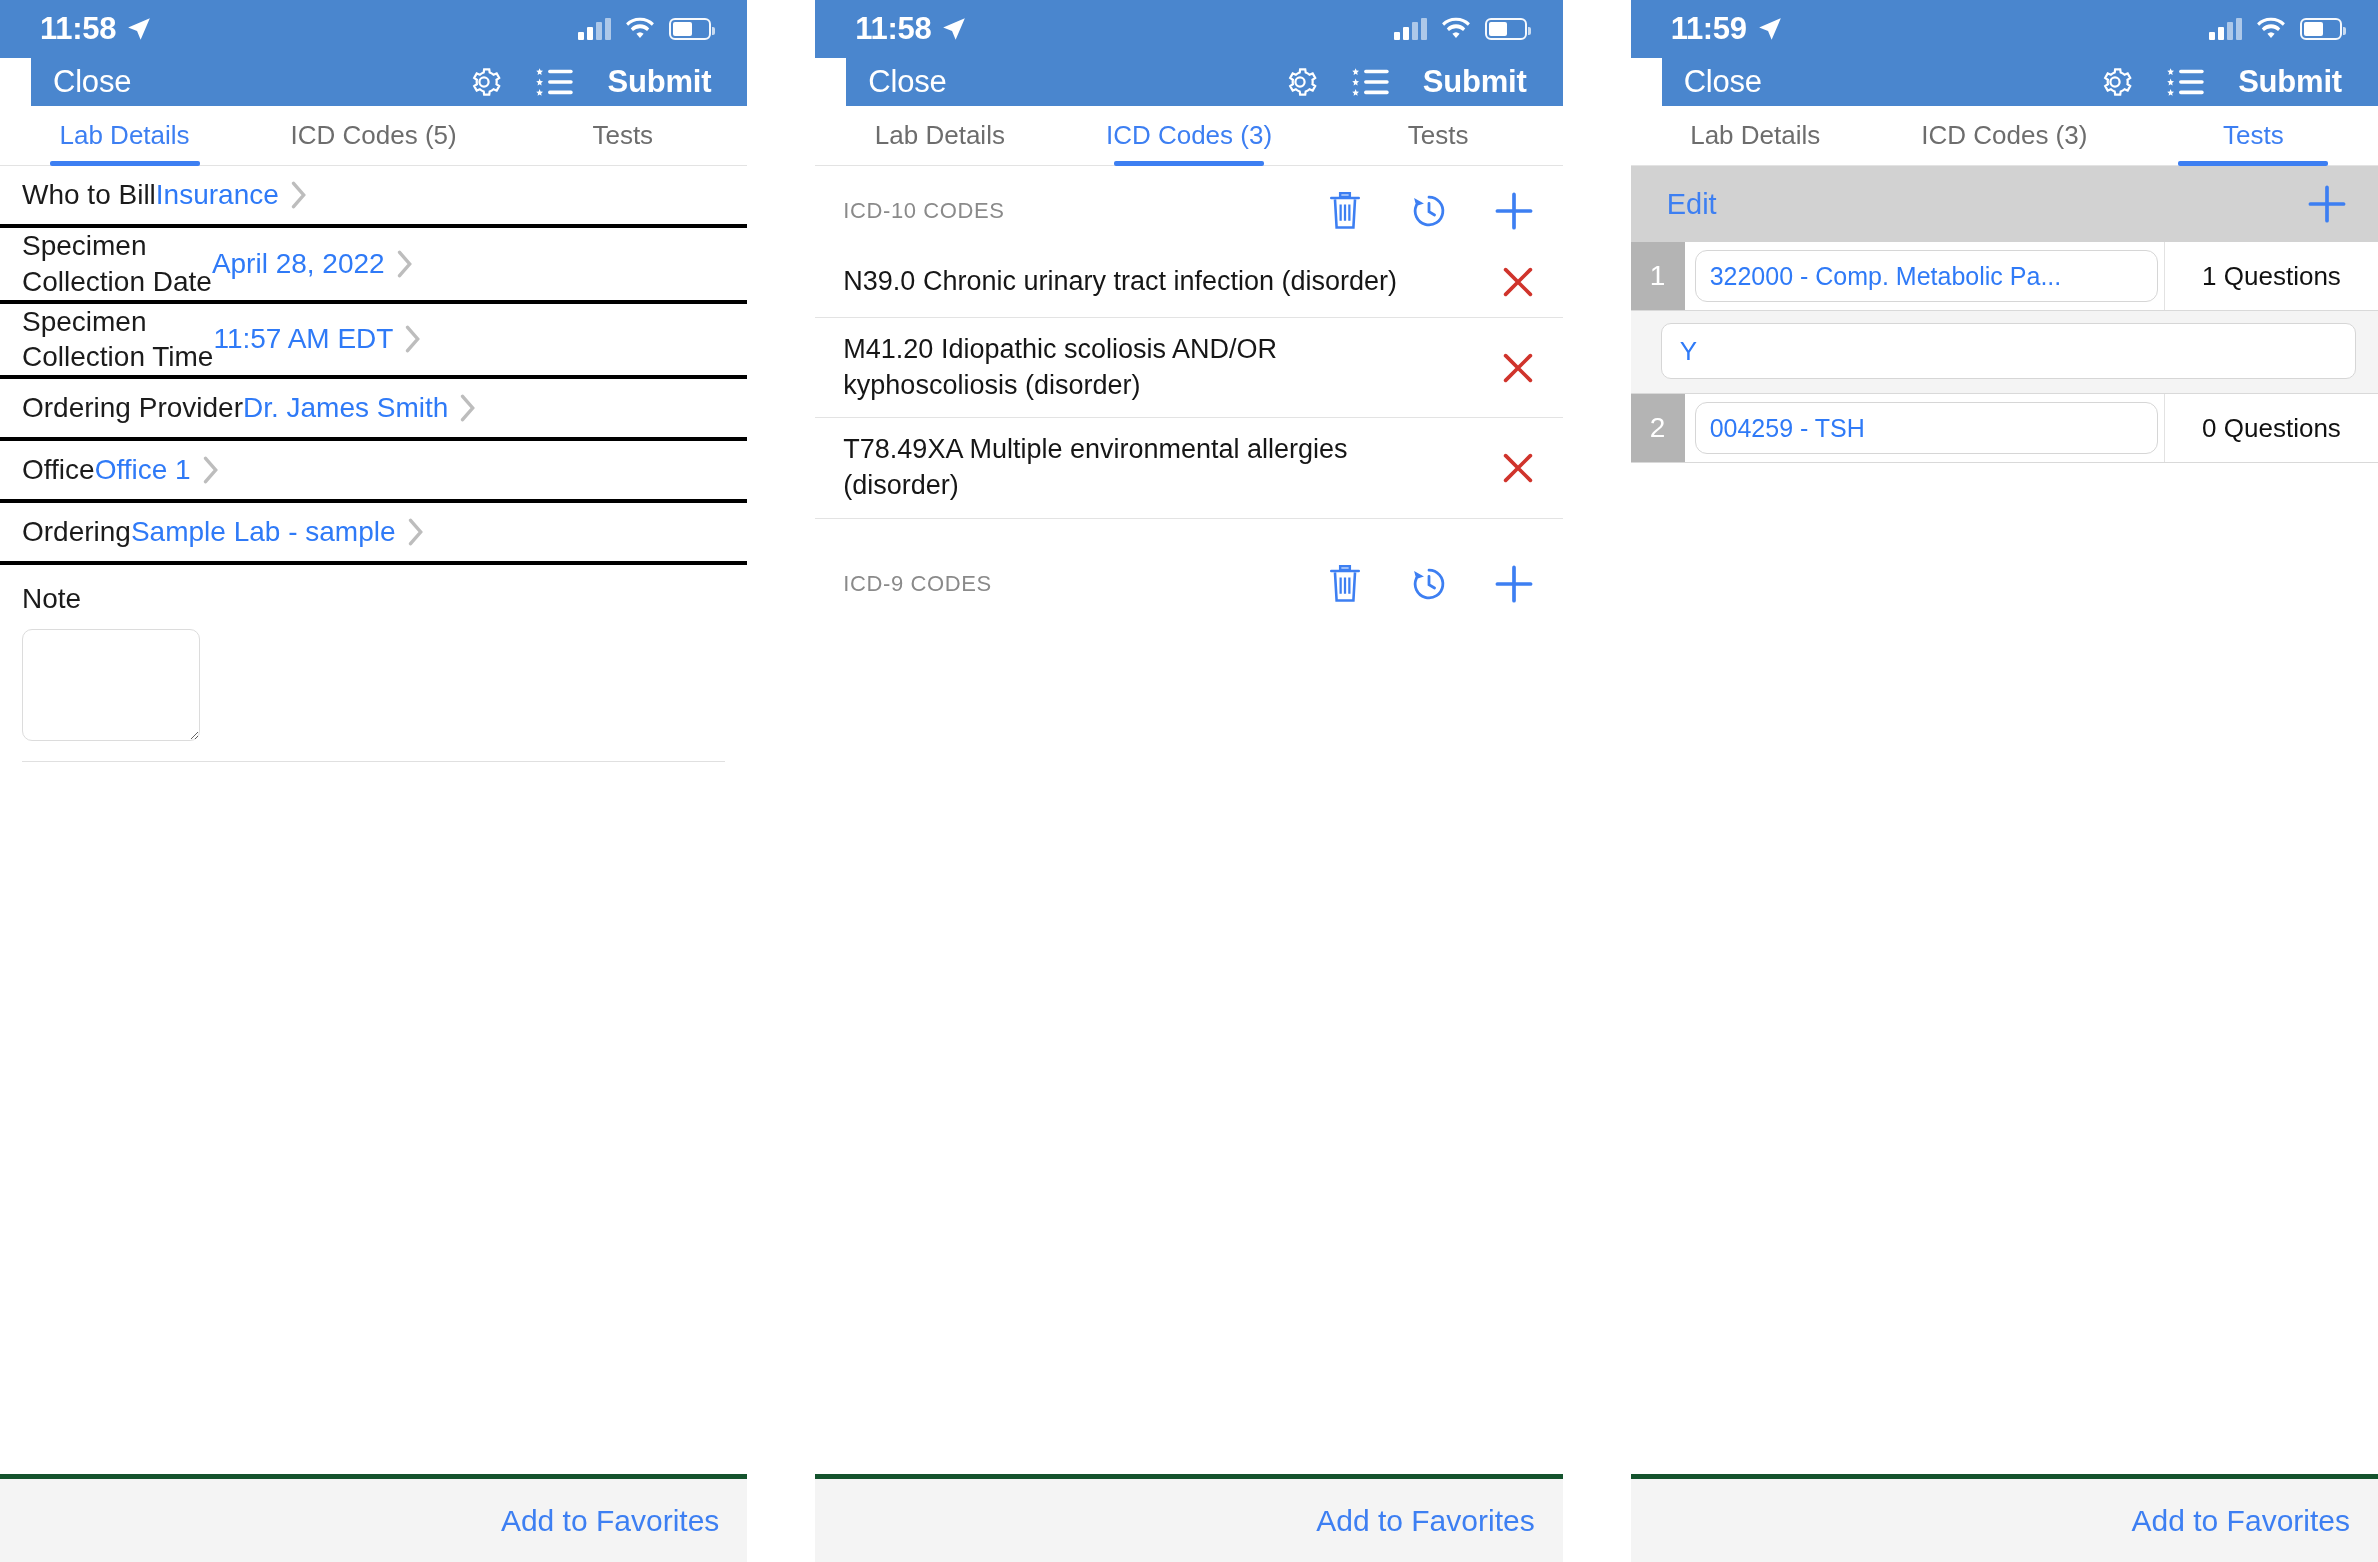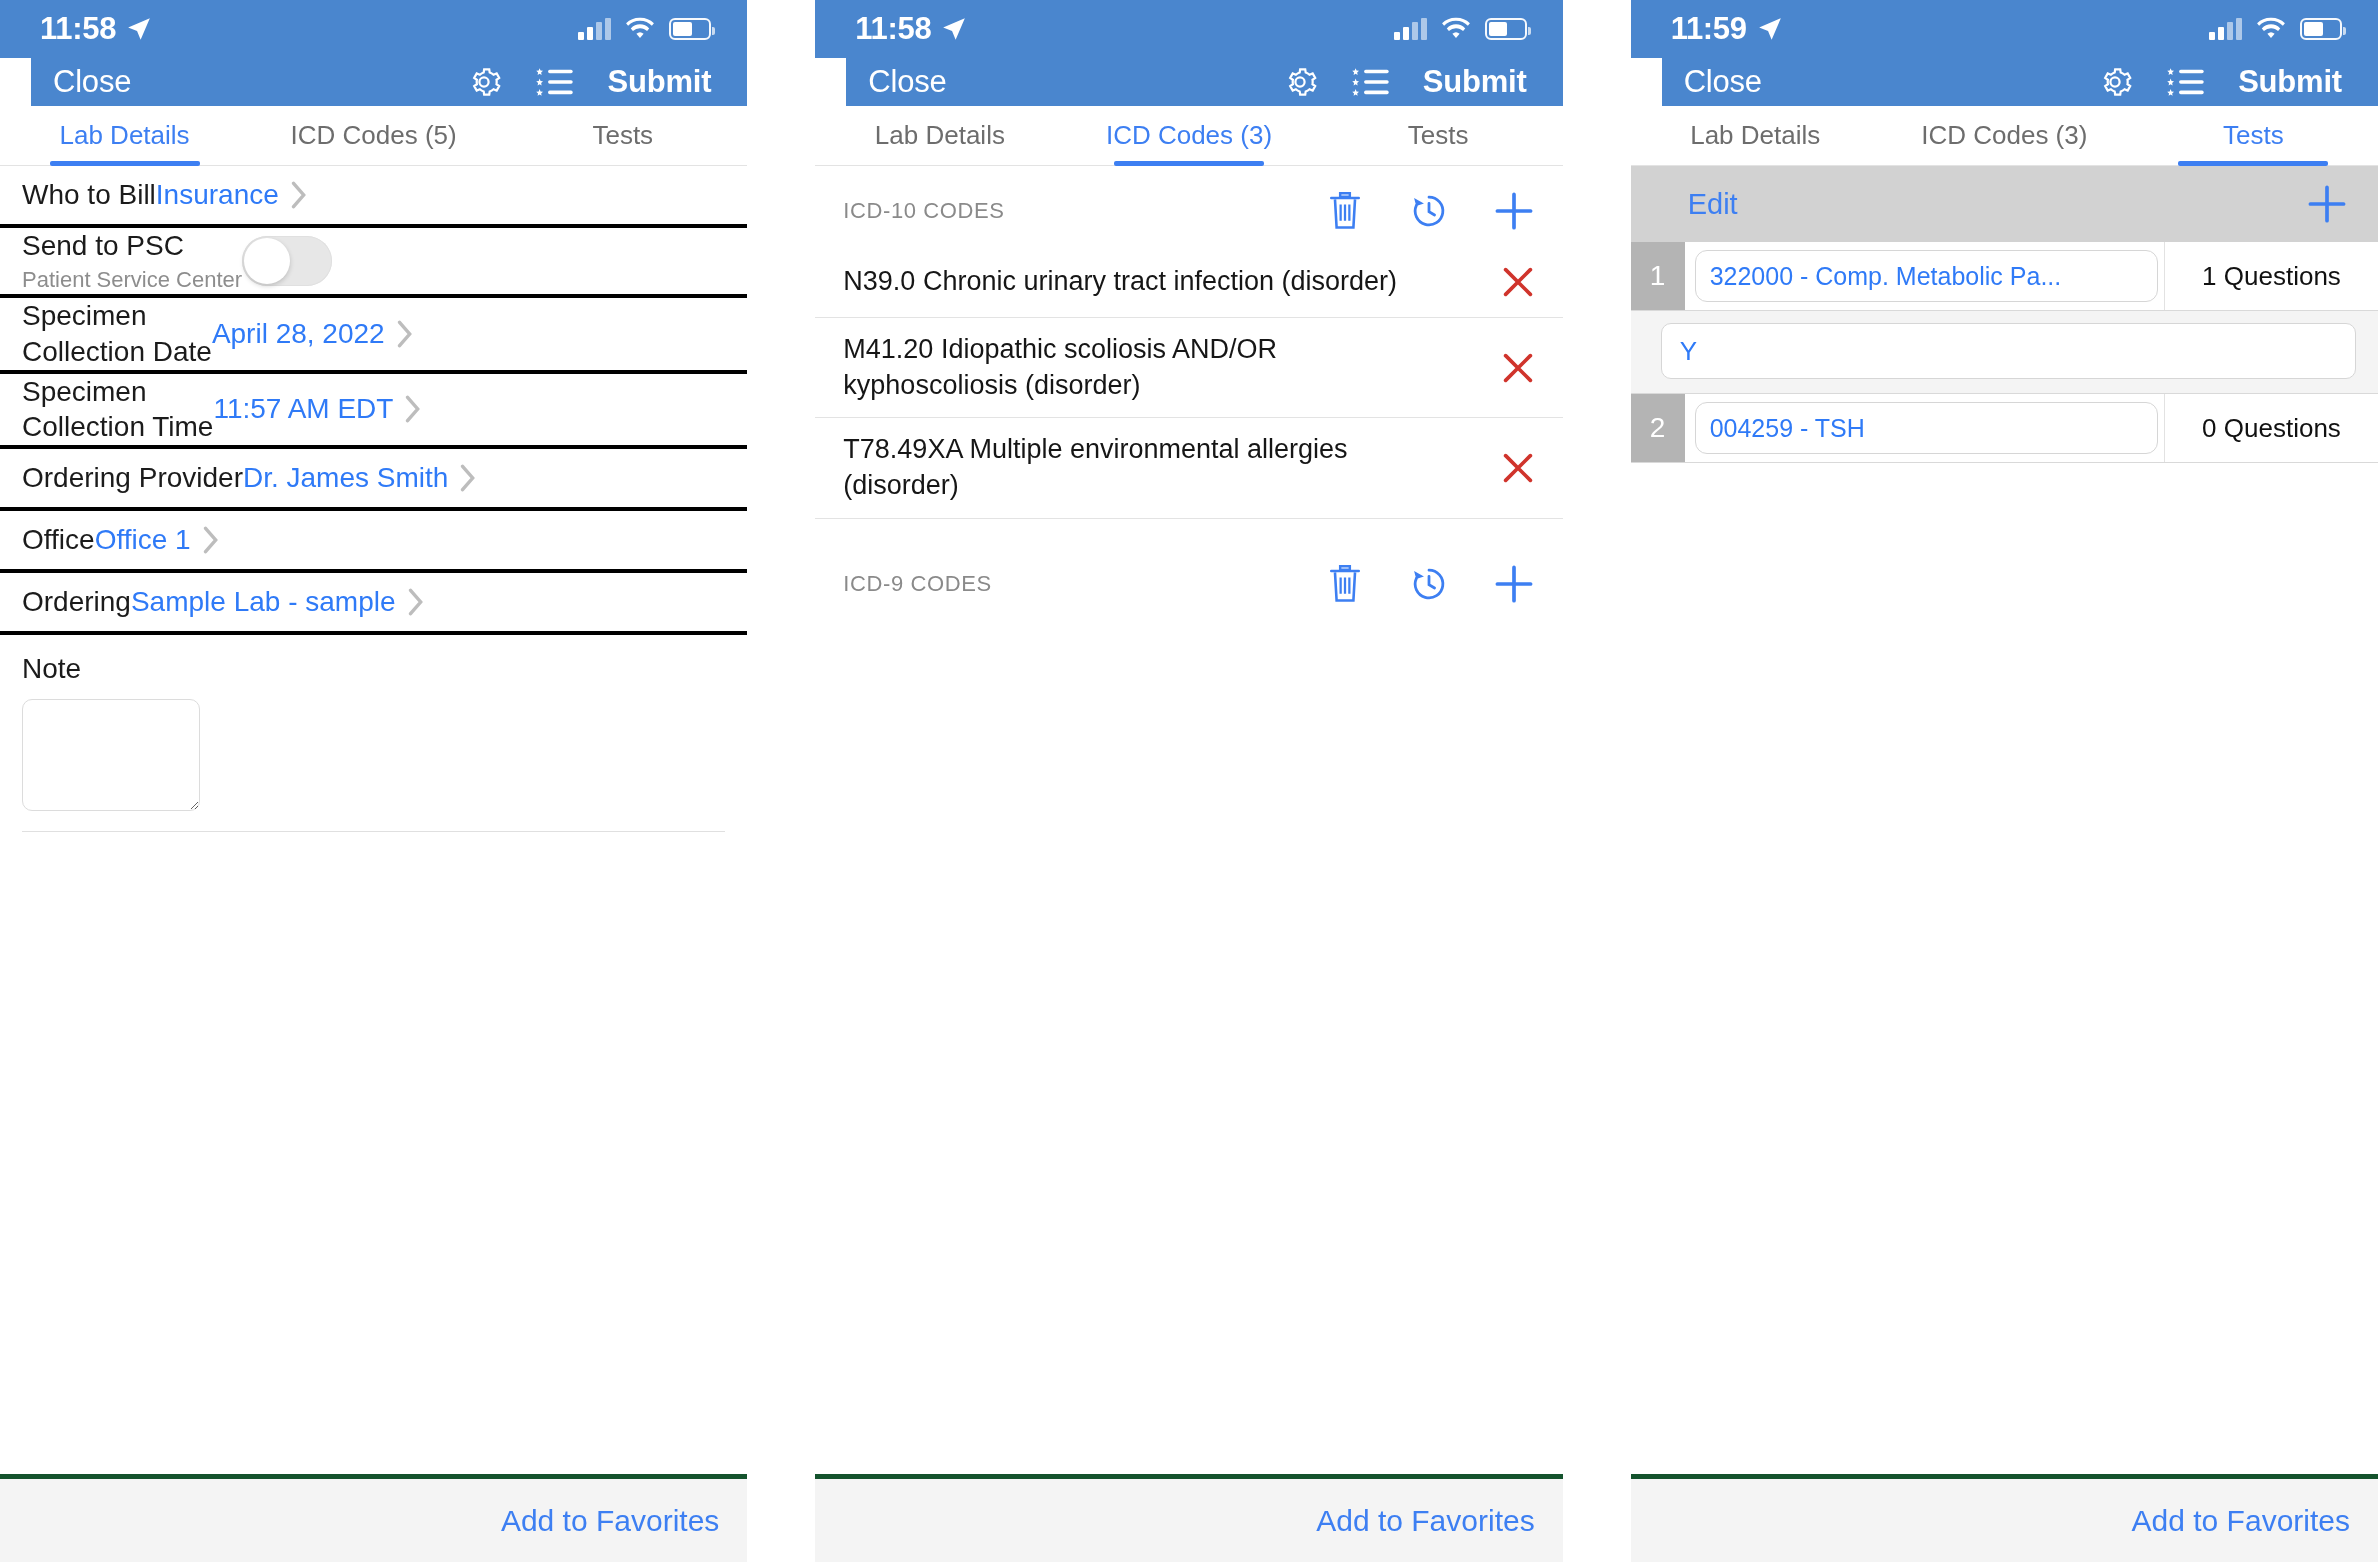--- a/index.html
+++ b/index.html
@@ -205,21 +205,21 @@
   .icd-text { font-size: 27px; color:#161616; line-height: 1.32; max-width: 600px; }
   .x-ico { width: 34px; height: 34px; display:block; flex:none; }
 
   
   .tests-bar {
     background: #d2d2d2;
     height: 76px;
     display:flex; align-items:center; justify-content: space-between;
     padding: 0 30px 0 36px;
   }
-  .tests-edit { color:#3d7ff2; font-size: 29px; margin-left: 21px; }
+  .tests-edit { color:#3d7ff2; font-size: 29px; }
   .test-row {
     display:flex; align-items:stretch;
     border-bottom: 1px solid #d9d9d9;
     background:#ffffff;
     min-height: 66px;
   }
   .test-num {
     width: 54px; flex:none;
     background: #b4b4b4;
     color: #ffffff;
@@ -336,29 +336,20 @@
       <div class="row">
         <span class="lbl">Who to Bill</span>
         <span class="rgt">
           <span>Insurance</span>
           <svg class="chev" viewBox="0 0 10 18">
               <path d="M1.5 1.5L8 9l-6.5 7.5" fill="none" stroke="#bdbdbd" stroke-width="2.2" stroke-linecap="round"></path>
             </svg>
         </span>
       </div>
 
-      <div class="row">
-        <span class="lbl">
-          <span>Send to PSC</span>
-          <span class="sub">Patient Service Center</span>
-        </span>
-        <span class="toggle">
-            <b></b>
-          </span>
-      </div>
 
       <div class="row tall">
         <span class="lbl" style="white-space:pre-line">Specimen
 Collection Date</span>
         <span class="rgt">
           <span>April 28, 2022</span>
           <svg class="chev" viewBox="0 0 10 18">
               <path d="M1.5 1.5L8 9l-6.5 7.5" fill="none" stroke="#bdbdbd" stroke-width="2.2" stroke-linecap="round"></path>
             </svg>
         </span>

